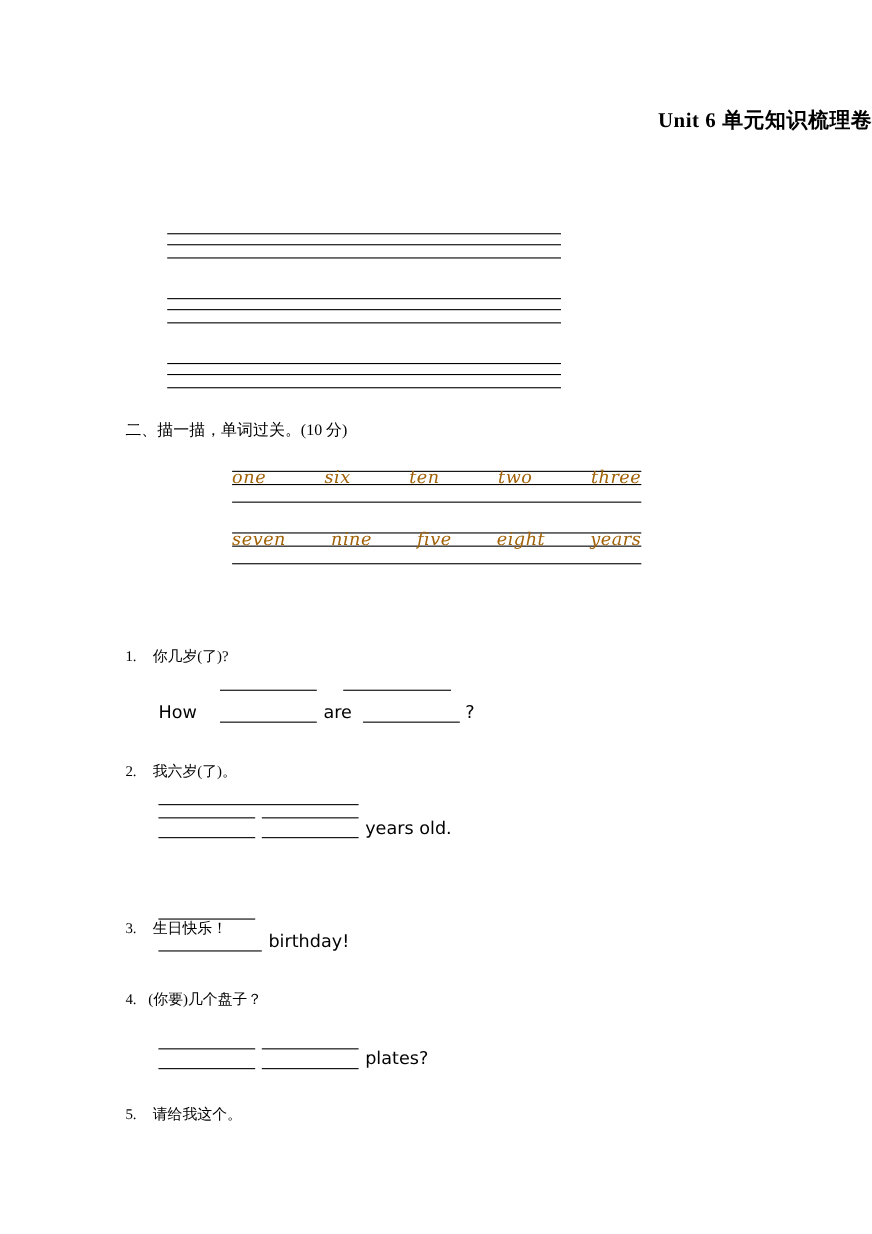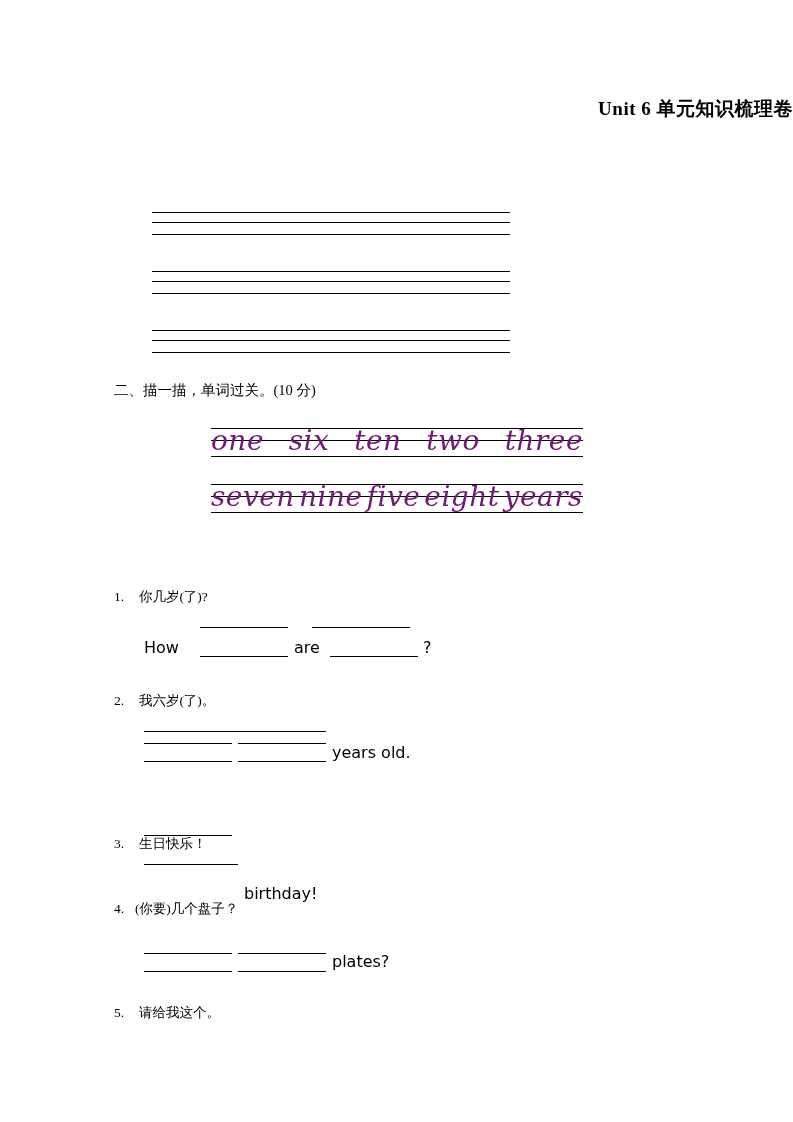--- a/index.html
+++ b/index.html
@@ -65,22 +65,22 @@
     left: 0; right: 0;
     height: 0;
     border-top: 1px solid #000;
   }
   .trace-words {
     position: absolute;
     left: 0;
     width: 100%;
     font-family: "DejaVu Serif", serif;
     font-style: italic;
-    font-size: 28px;
-    color: #701a75;
+    font-size: 16px;
+    color: #a16207;
     display: flex;
     justify-content: space-between;
     letter-spacing: 0.5px;
     white-space: nowrap;
   }
   .answer-text {
     position: absolute;
     font-family: "DejaVu Sans", sans-serif;
     font-size: 16px;
     white-space: nowrap;
@@ -172,21 +172,21 @@
   <div class="blank" style="left:238px;top:761px;width:88px;"></div>
   <div class="answer-text" style="left:332px;top:743px;">years old.</div>
 
   <div class="qline" style="top:835px;">
     <span>3.</span>
     <span style="display:inline-block;width:8px;"></span>
     <span>生日快乐！</span>
   </div>
   <div class="blank thin" style="left:144px;top:835px;width:88px;"></div>
   <div class="blank" style="left:144px;top:864px;width:94px;"></div>
-  <div class="answer-text" style="left:244px;top:846px;margin-top:38px;">birthday!</div>
+  <div class="answer-text" style="left:244px;top:846px;">birthday!</div>
 
   <div class="qline" style="top:900px;">
     <span>4.</span>
     <span style="display:inline-block;width:4px;"></span>
     <span>(你要)几个盘子？</span>
   </div>
   <div class="blank" style="left:144px;top:953px;width:88px;"></div>
   <div class="blank" style="left:144px;top:971px;width:88px;"></div>
   <div class="blank" style="left:238px;top:953px;width:88px;"></div>
   <div class="blank" style="left:238px;top:971px;width:88px;"></div>

